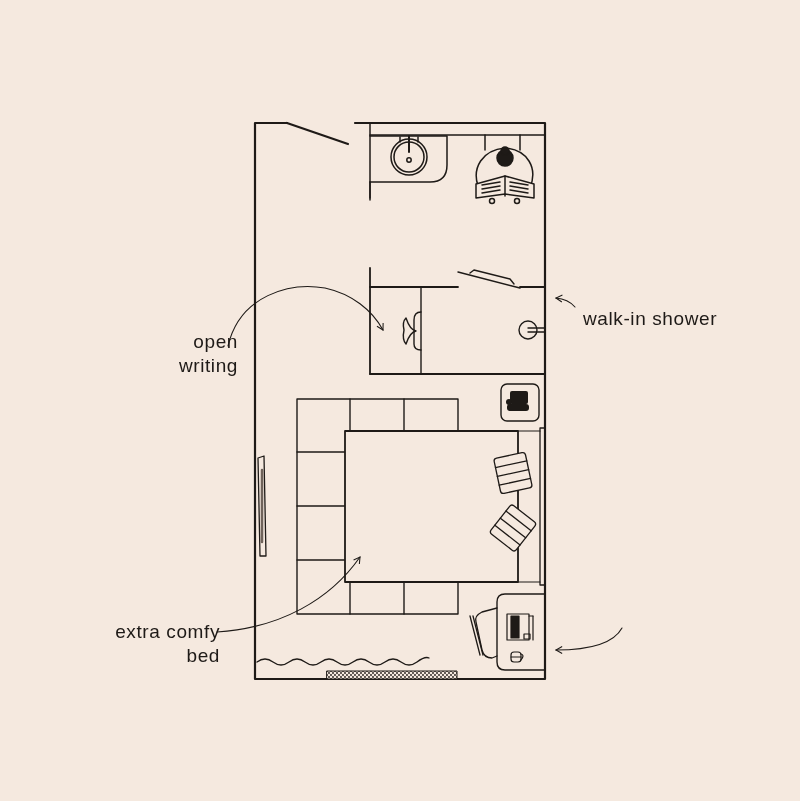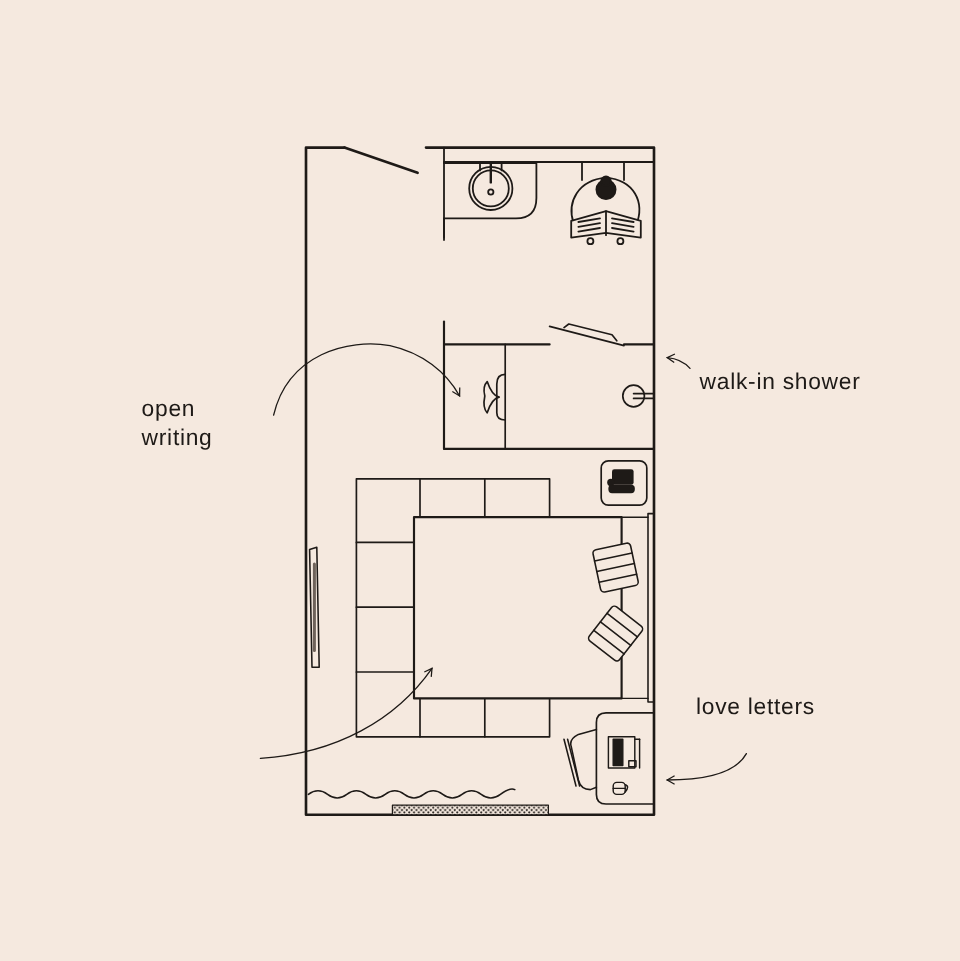--- a/index.html
+++ b/index.html
@@ -22,21 +22,21 @@
       top: 0;
       width: 800px;
       height: 801px;
     }
     .label {
       position: absolute;
       font-family: "Liberation Sans", "DejaVu Sans", sans-serif;
       font-size: 19px;
       line-height: 24px;
       color: #1E1A17;
-      text-align: left;
+      text-align: right;
       letter-spacing: 0.6px;
       white-space: nowrap;
     }
     .label span { display: block; }
     #lbl-wardrobe { left: 118px; top: 330px; width: 120px; }
     #lbl-shower { left: 583px; top: 307px; width: 175px; text-align: left; }
     #lbl-desk { left: 580px; top: 578px; width: 182px; }
     #lbl-bed { left: 72px; top: 620px; width: 148px; }
   </style>
 </head>
@@ -202,15 +202,18 @@
   </svg>
 
   <div class="label" id="lbl-wardrobe">
     <span>open</span>
     <span>writing</span>
   </div>
   <div class="label" id="lbl-shower">
     <span>walk-in shower</span>
   </div>
   <div class="label" id="lbl-desk">
-    <span>love letters</span>
+  </div>
+  <div class="label" id="lbl-bed">
+    <span>extra comfy</span>
+    <span>bed</span>
   </div>
 </div>
 
 </body></html>

